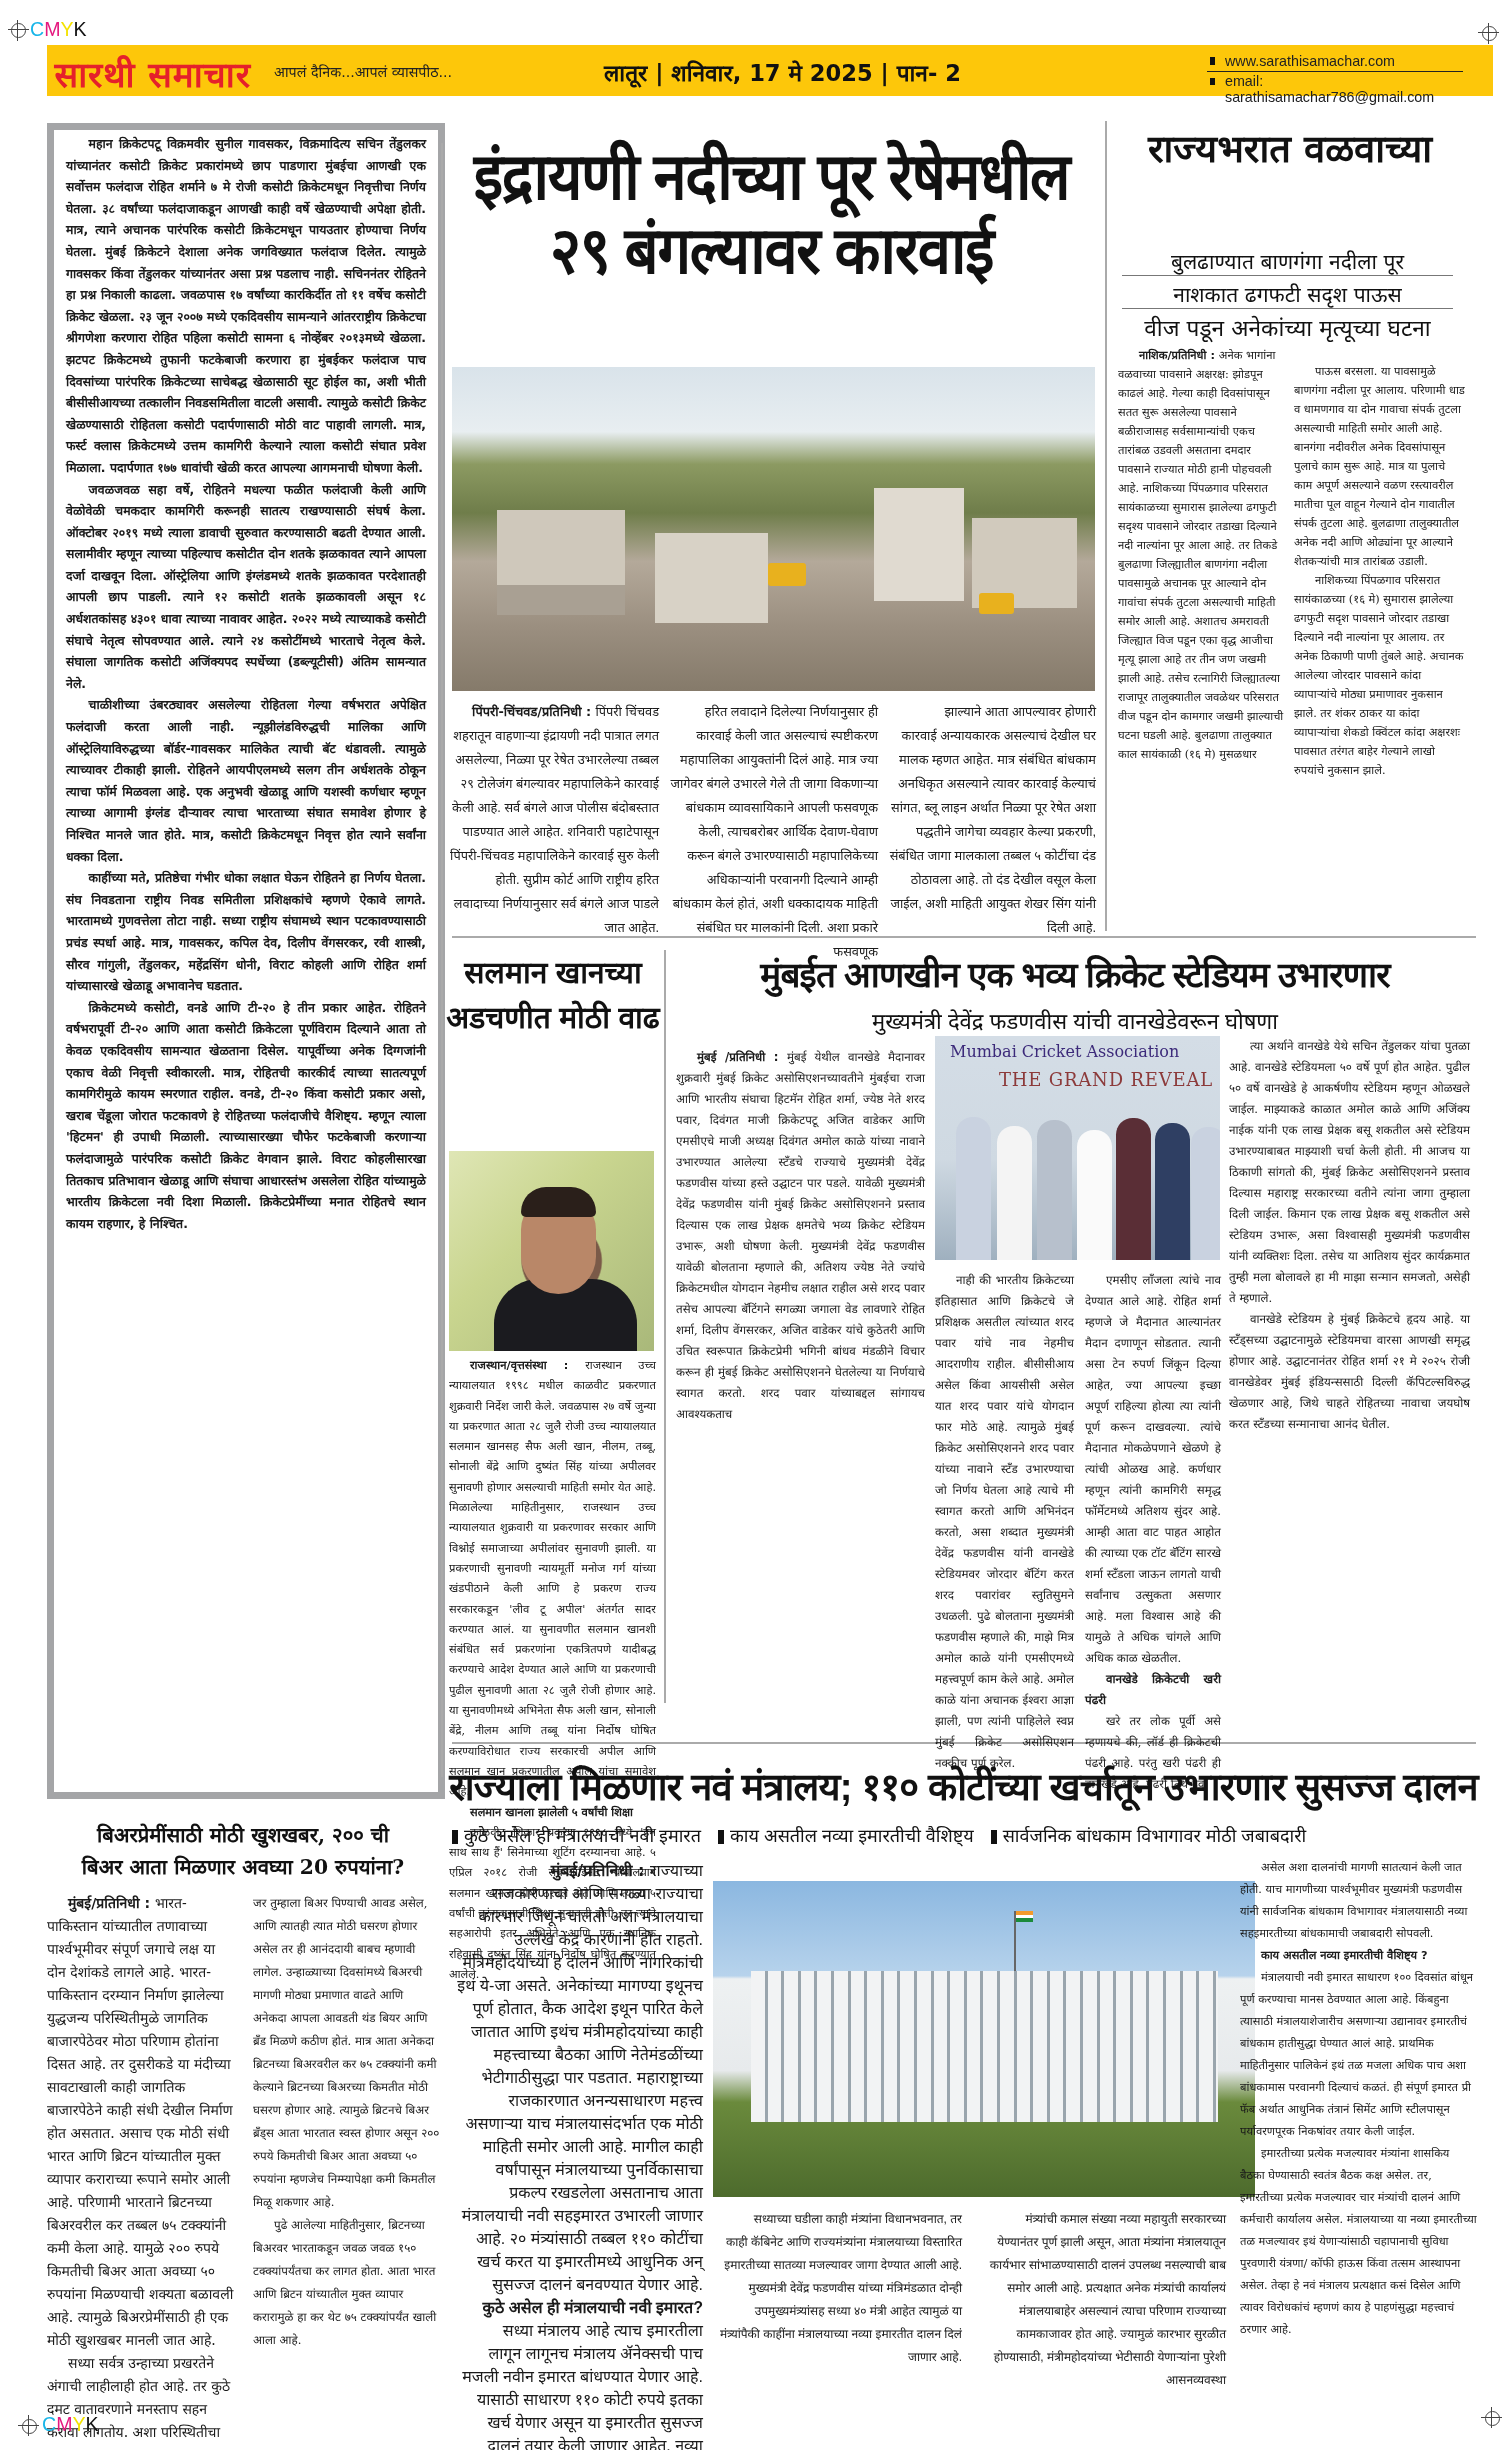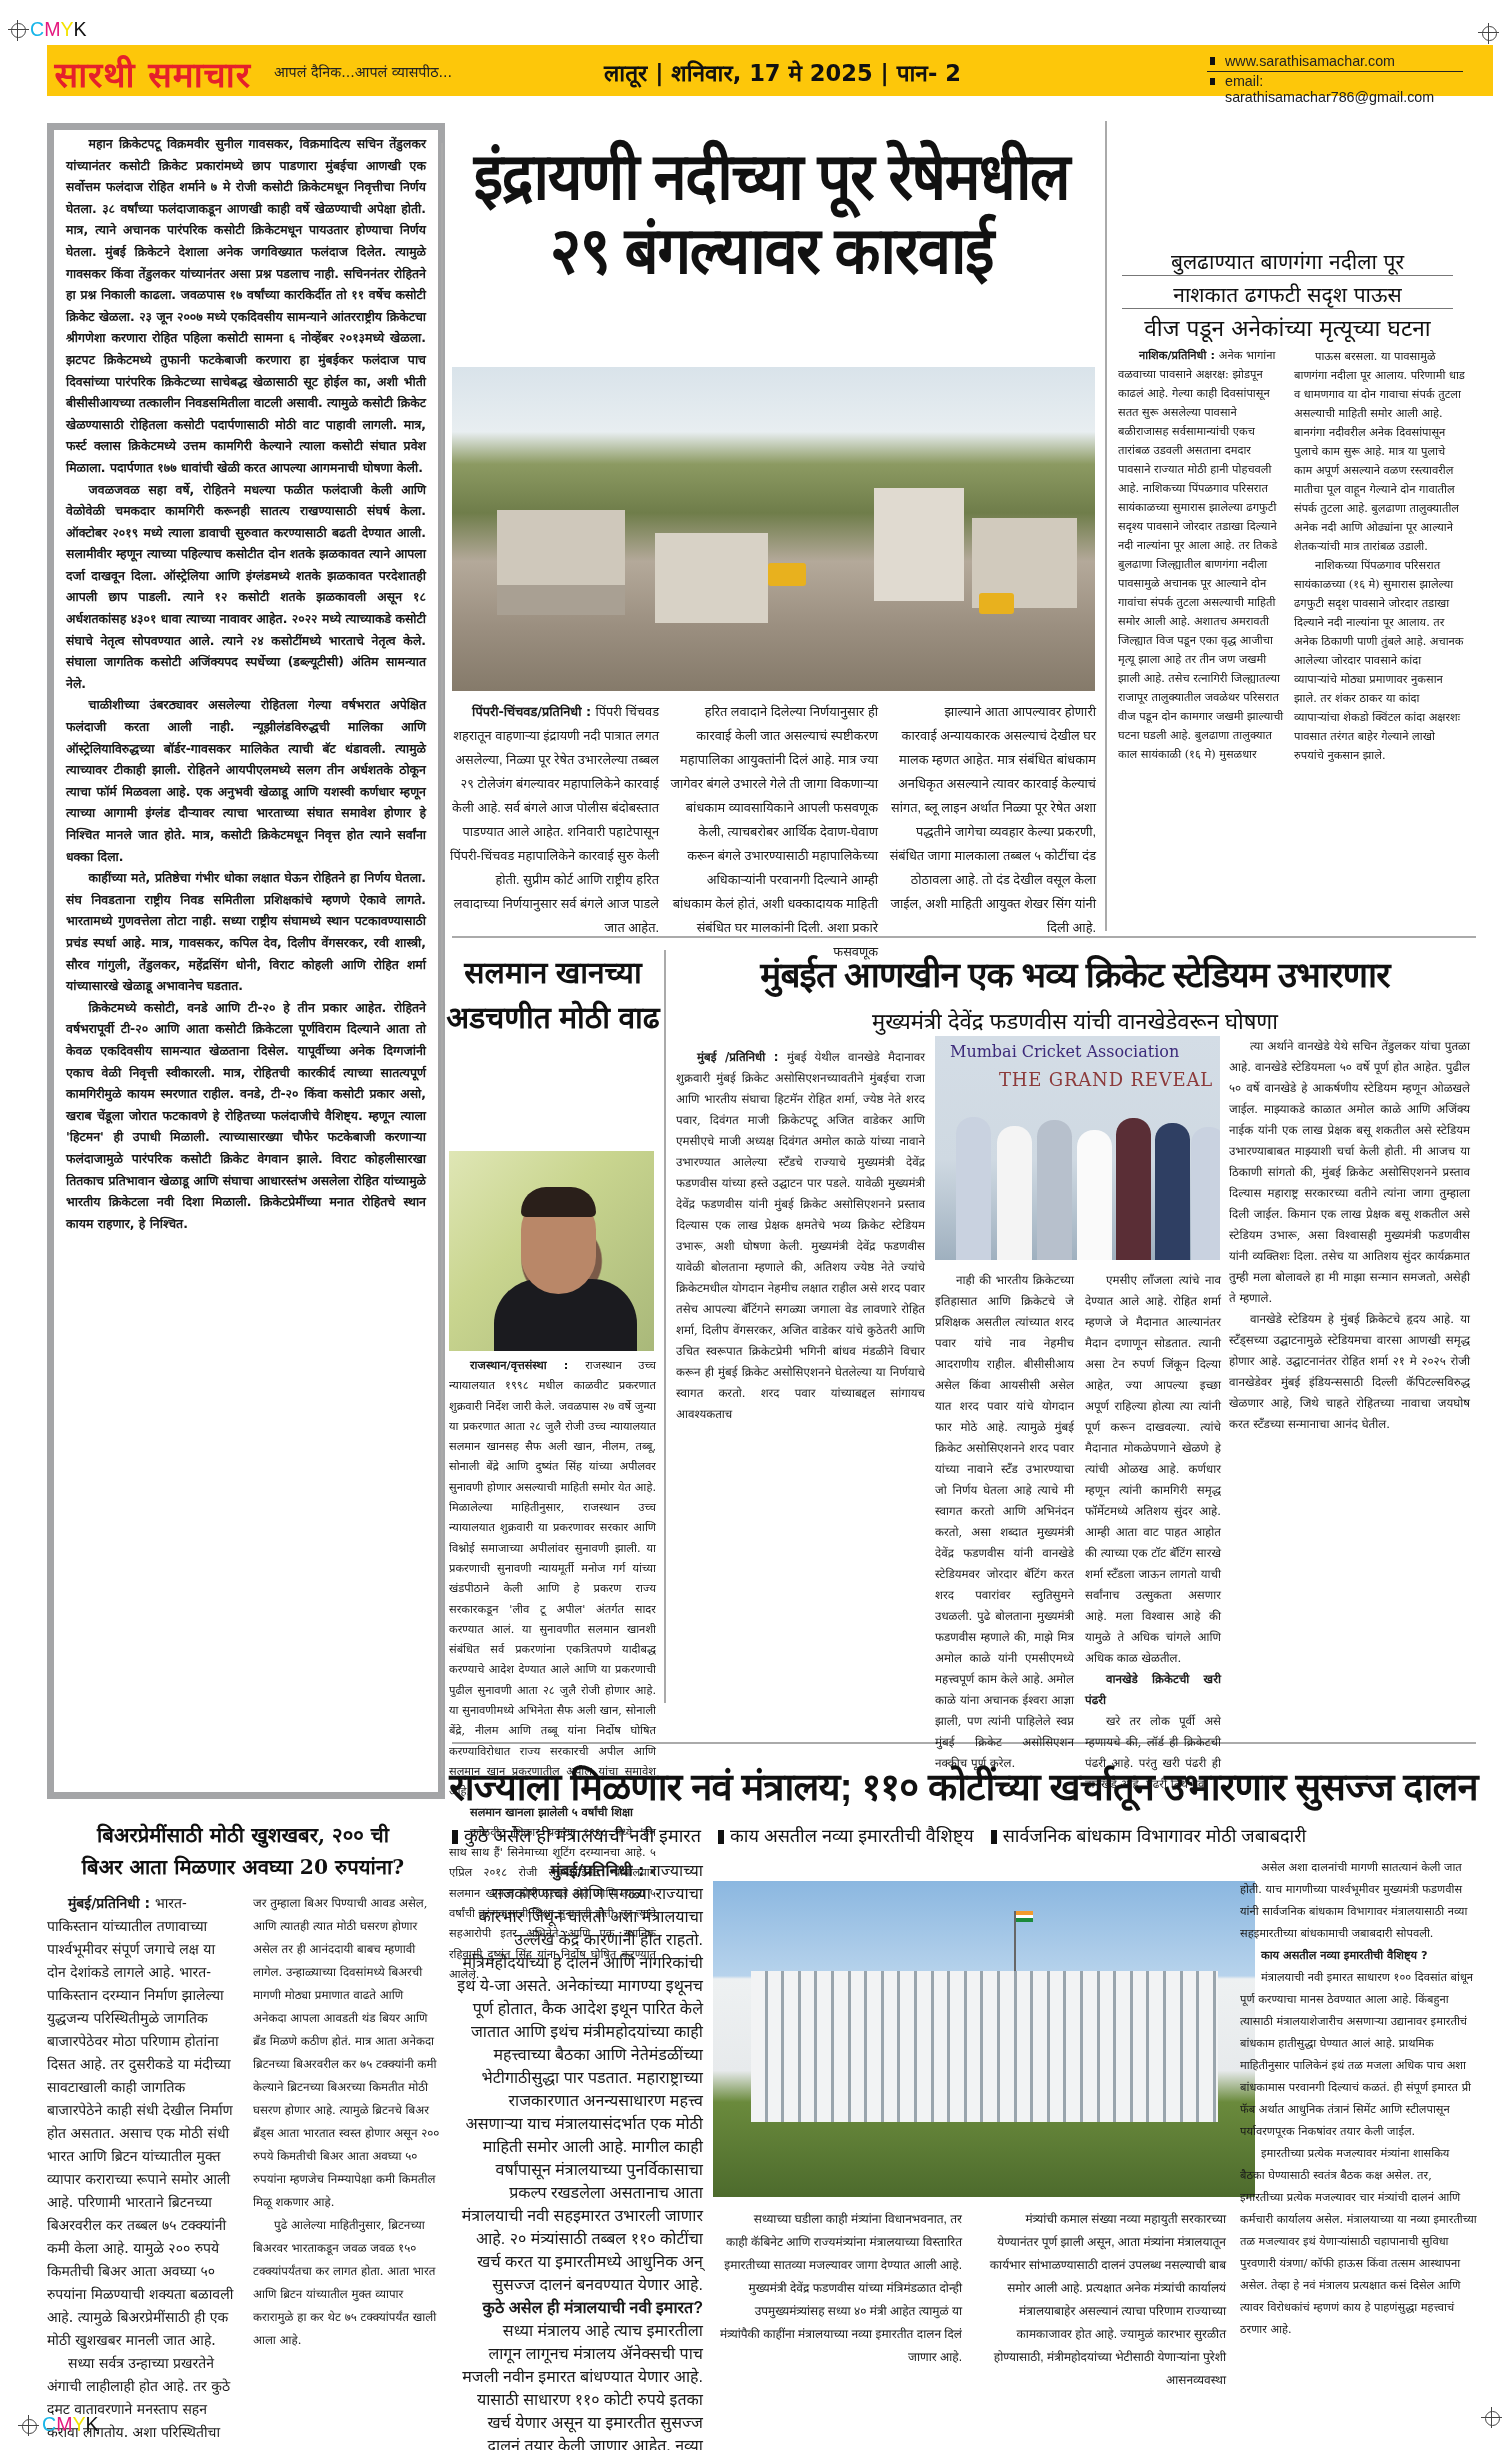--- a/index.html
+++ b/index.html
@@ -115,28 +115,29 @@
     <p class="rich"><b>पिंपरी-चिंचवड/प्रतिनिधी : </b>पिंपरी चिंचवड शहरातून वाहणाऱ्या इंद्रायणी नदी पात्रात लगत असलेल्या, निळ्या पूर रेषेत उभारलेल्या तब्बल २९ टोलेजंग बंगल्यावर महापालिकेने कारवाई केली आहे. सर्व बंगले आज पोलीस बंदोबस्तात पाडण्यात आले आहेत. शनिवारी पहाटेपासून पिंपरी-चिंचवड महापालिकेने कारवाई सुरु केली होती. सुप्रीम कोर्ट आणि राष्ट्रीय हरित लवादाच्या निर्णयानुसार सर्व बंगले आज पाडले जात आहेत.</p>
   </div>
 <div class="col condensed" style="left:669px;top:700px;width:209px;">
     <p class="rich">हरित लवादाने दिलेल्या निर्णयानुसार ही कारवाई केली जात असल्याचं स्पष्टीकरण महापालिका आयुक्तांनी दिलं आहे. मात्र ज्या जागेवर बंगले उभारले गेले ती जागा विकणाऱ्या बांधकाम व्यावसायिकाने आपली फसवणूक केली, त्याचबरोबर आर्थिक देवाण-घेवाण करून बंगले उभारण्यासाठी महापालिकेच्या अधिकाऱ्यांनी परवानगी दिल्याने आम्ही बांधकाम केलं होतं, अशी धक्कादायक माहिती संबंधित घर मालकांनी दिली. अशा प्रकारे फसवणूक</p>
   </div>
 <div class="col condensed" style="left:887px;top:700px;width:209px;">
     <p class="rich">झाल्याने आता आपल्यावर होणारी कारवाई अन्यायकारक असल्याचं देखील घर मालक म्हणत आहेत. मात्र संबंधित बांधकाम अनधिकृत असल्याने त्यावर कारवाई केल्याचं सांगत, ब्लू लाइन अर्थात निळ्या पूर रेषेत अशा पद्धतीने जागेचा व्यवहार केल्या प्रकरणी, संबंधित जागा मालकाला तब्बल ५ कोटींचा दंड ठोठावला आहे. तो दंड देखील वसूल केला जाईल, अशी माहिती आयुक्त शेखर सिंग यांनी दिली आहे.</p>
   </div>
 
 <div class="head-rain">
+  <div>राज्यभरात वळवाच्या</div>
 </div>
 <div class="sub-rain" style="top:247px;border-bottom:0.8px solid #777;">बुलढाण्यात बाणगंगा नदीला पूर</div>
 <div class="sub-rain" style="top:280px;border-bottom:0.8px solid #777;">नाशकात ढगफटी सदृश पाऊस</div>
 <div class="sub-rain" style="top:312px;font-size:22.6px;">वीज पडून अनेकांच्या मृत्यूच्या घटना</div>
 <div class="col" style="left:1118px;top:346px;width:166px;font-size:11.3px;line-height:19px;text-align:left;">
     <p class="rich"><b>नाशिक/प्रतिनिधी : </b>अनेक भागांना वळवाच्या पावसाने अक्षरक्ष: झोडपून काढलं आहे. गेल्या काही दिवसांपासून सतत सुरू असलेल्या पावसाने बळीराजासह सर्वसामान्यांची एकच तारांबळ उडवली असताना दमदार पावसाने राज्यात मोठी हानी पोहचवली आहे. नाशिकच्या पिंपळगाव परिसरात सायंकाळच्या सुमारास झालेल्या ढगफुटी सदृश्य पावसाने जोरदार तडाखा दिल्याने नदी नाल्यांना पूर आला आहे. तर तिकडे बुलढाणा जिल्ह्यातील बाणगंगा नदीला पावसामुळे अचानक पूर आल्याने दोन गावांचा संपर्क तुटला असल्याची माहिती समोर आली आहे. अशातच अमरावती जिल्ह्यात विज पडून एका वृद्ध आजीचा मृत्यू झाला आहे तर तीन जण जखमी झाली आहे. तसेच रत्नागिरी जिल्ह्यातल्या राजापूर तालुक्यातील जवळेथर परिसरात वीज पडून दोन कामगार जखमी झाल्याची घटना घडली आहे. बुलढाणा तालुक्यात काल सायंकाळी (१६ मे) मुसळधार</p>
   </div>
-<div class="col" style="left:1294px;top:347px;width:173px;font-size:11.3px;line-height:19px;text-align:left;">
+<div class="col" style="left:1294px;top:362px;width:173px;font-size:11.3px;line-height:19px;text-align:left;">
     <p class="rich">पाऊस बरसला. या पावसामुळे बाणगंगा नदीला पूर आलाय. परिणामी धाड व धामणगाव या दोन गावाचा संपर्क तुटला असल्याची माहिती समोर आली आहे. बानगंगा नदीवरील अनेक दिवसांपासून पुलाचे काम सुरू आहे. मात्र या पुलाचे काम अपूर्ण असल्याने वळण रस्त्यावरील मातीचा पूल वाहून गेल्याने दोन गावातील संपर्क तुटला आहे. बुलढाणा तालुक्यातील अनेक नदी आणि ओढ्यांना पूर आल्याने शेतकऱ्यांची मात्र तारांबळ उडाली.</p>
     <p class="rich">नाशिकच्या पिंपळगाव परिसरात सायंकाळच्या (१६ मे) सुमारास झालेल्या ढगफुटी सदृश पावसाने जोरदार तडाखा दिल्याने नदी नाल्यांना पूर आलाय. तर अनेक ठिकाणी पाणी तुंबले आहे. अचानक आलेल्या जोरदार पावसाने कांदा व्यापाऱ्यांचे मोठ्या प्रमाणावर नुकसान झाले. तर शंकर ठाकर या कांदा व्यापाऱ्यांचा शेकडो क्विंटल कांदा अक्षरशः पावसात तरंगत बाहेर गेल्याने लाखो रुपयांचे नुकसान झाले.</p>
   </div>
 
 <div class="head-salman">
   <div>सलमान खानच्या</div>
   <div>अडचणीत मोठी वाढ</div>
 </div>
 <div class="photo salman-photo">
   <div class="suit"></div>

